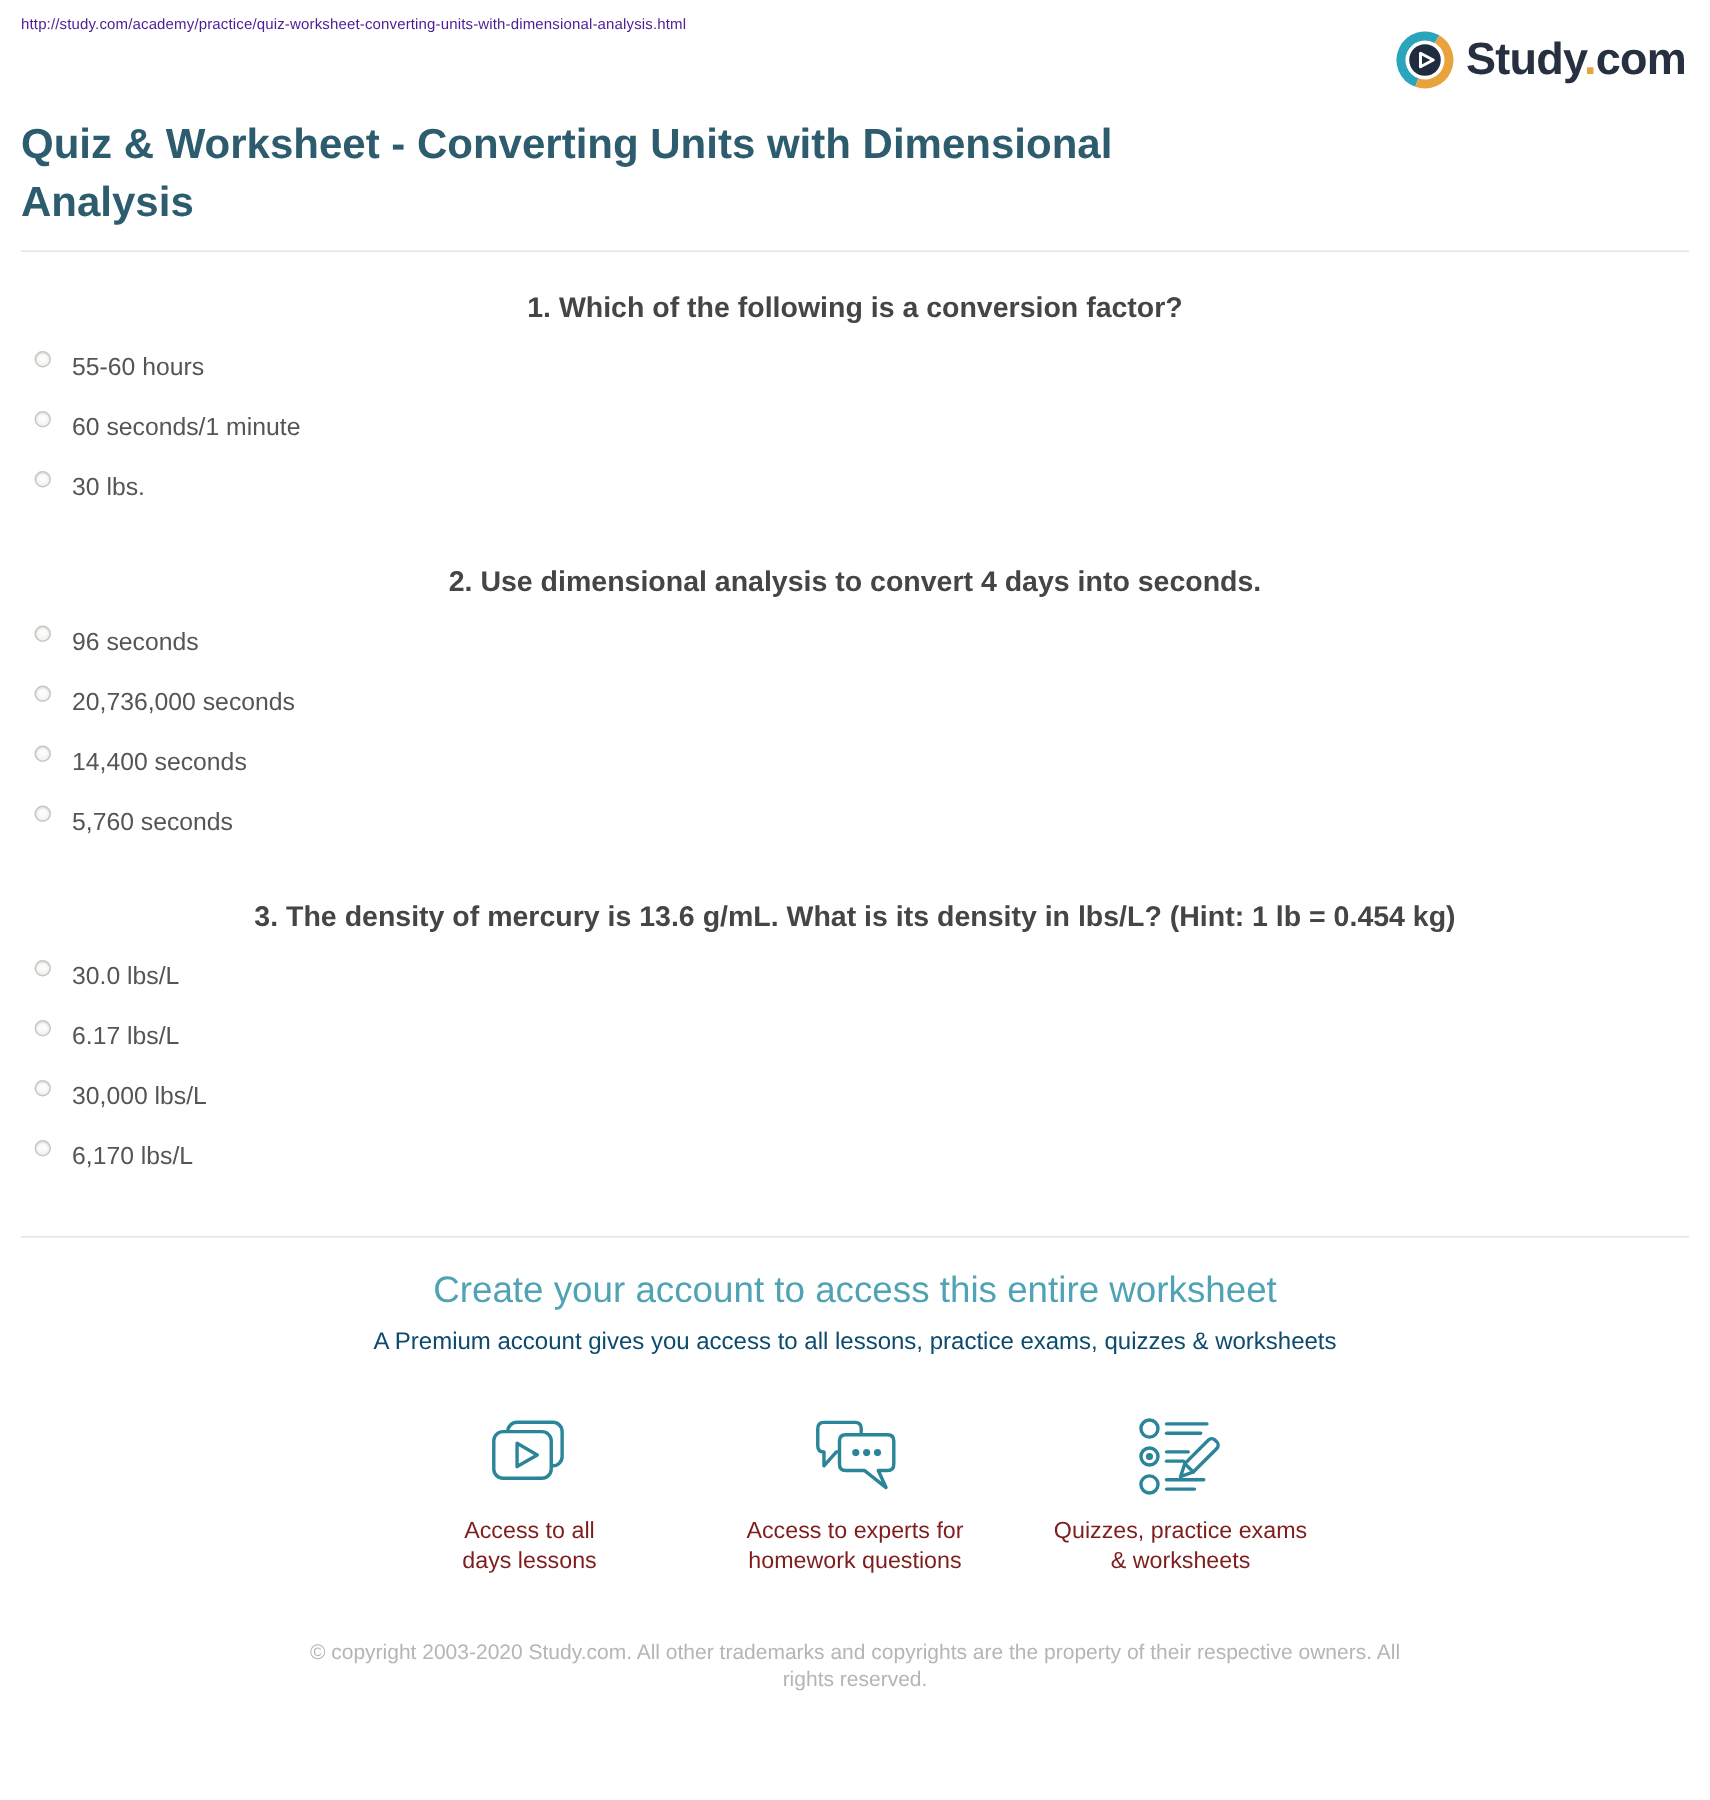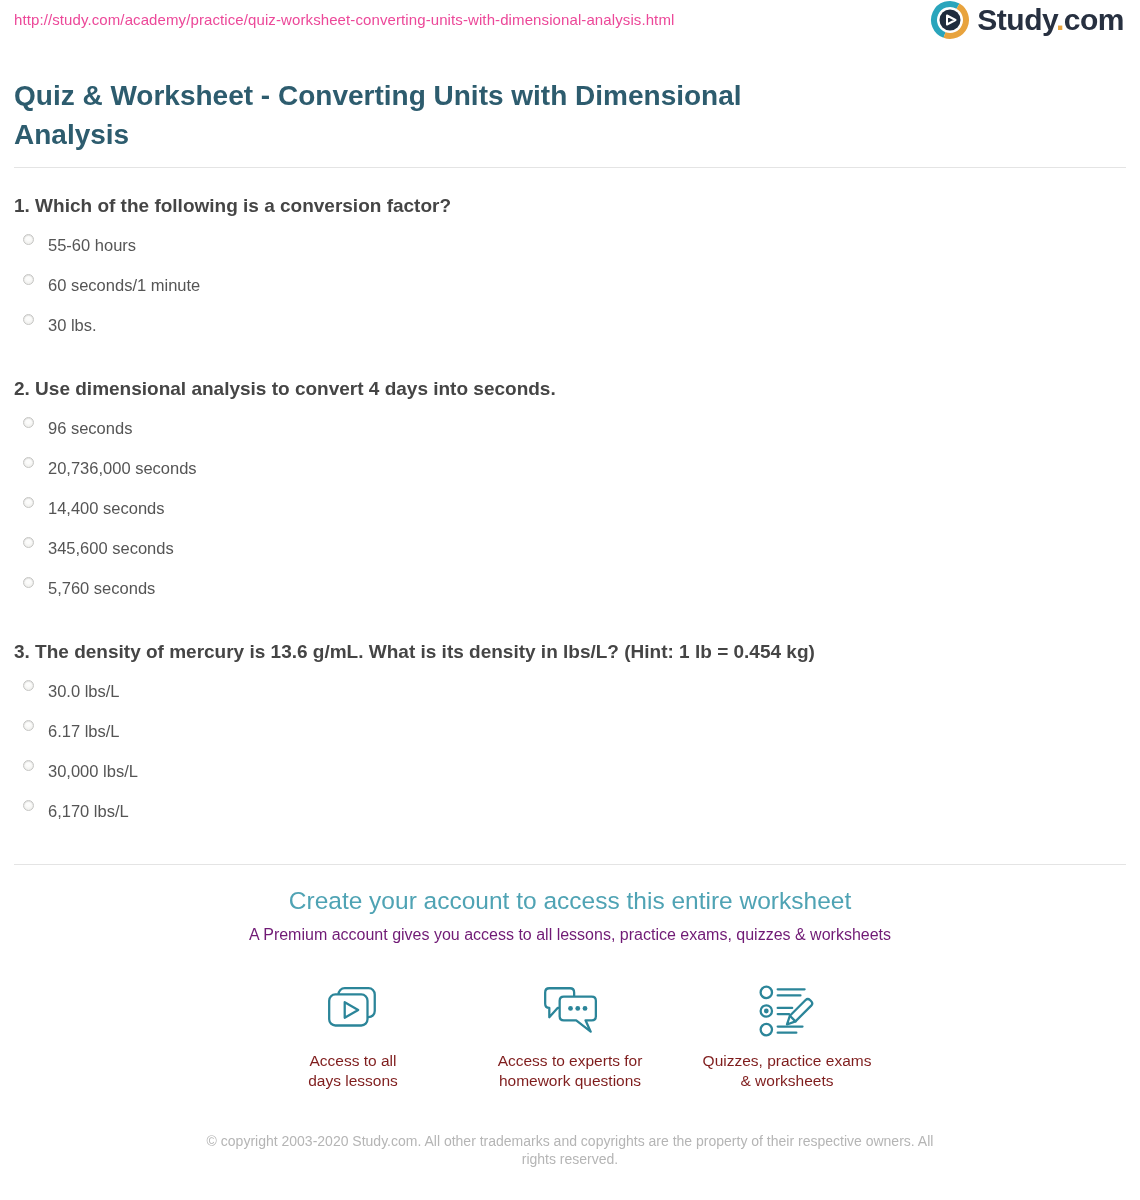--- a/index.html
+++ b/index.html
@@ -10,23 +10,23 @@
     font-family: "Liberation Sans", "DejaVu Sans", sans-serif;
     color: #555;
     overflow: hidden;
   }
   .page { width: 1140px; }
 
   
   .header { position: relative; height: 50px; }
   .url-text {
     position: absolute; left: 14px; top: 11px;
-    font-size: 15px; color: #ec4899; letter-spacing: 0.1px;
-  }
-  .logo { position: absolute; right: 16px; top: 0; display: flex; align-items: center; }
+    font-size: 10px; color: #4c1d95; letter-spacing: 0.1px;
+  }
+  .logo { position: absolute; right: 16px; top: 20px; display: flex; align-items: center; }
   .logo-mark { width: 40px; height: 40px; margin-right: 7px; }
   .logo-text { font-size: 30px; font-weight: 700; color: #273040; letter-spacing: -0.5px; line-height: 40px; }
   .logo-dot { color: #e8a33d; }
 
   
   .page-title {
     margin: 26px 14px 0 14px;
     max-width: 830px;
     font-size: 28px; line-height: 39px;
     font-weight: 700;
@@ -35,38 +35,38 @@
   .divider {
     border: none; border-top: 1px solid #e4e4e4;
     margin: 13px 14px 0 14px;
   }
 
   
   .questions { padding: 27px 14px 0 14px; }
   .question { margin-bottom: 33px; }
   .question-heading {
     margin: 0 0 8px 0;
-    font-size: 19px; font-weight: 700; color: #454545; line-height: 22px;
+    font-size: 19px; font-weight: 700; color: #454545; line-height: 22px; text-align: center;
   }
   .option { display: flex; padding: 9px 0; margin-left: 9px; cursor: pointer; }
   .radio {
     width: 11px; height: 11px; border-radius: 50%;
     border: 1px solid #c6c6c4;
     background: radial-gradient(circle at 50% 35%, #fcfcfb 30%, #e9e9e6 100%);
     box-shadow: inset 0 1px 1px rgba(0,0,0,0.10);
     margin-right: 14px; flex: none;
   }
   .option-label { font-size: 16.5px; color: #555; line-height: 22px; }
 
   .divider2 { border: none; border-top: 1px solid #e4e4e4; margin: 30px 14px 0 14px; }
 
   
   .cta { text-align: center; padding-top: 21px; }
   .cta-heading { margin: 0; font-size: 24.5px; font-weight: 400; color: #4fa3b4; line-height: 30px; }
-  .cta-subheading { margin: 9px 0 0 0; font-size: 16px; color: #701a75; line-height: 20px; }
+  .cta-subheading { margin: 9px 0 0 0; font-size: 16px; color: #0c4a6e; line-height: 20px; }
 
   .features { display: flex; justify-content: center; margin-top: 38px; }
   .feature { width: 217px; text-align: center; }
   .feature-icon { display: block; margin: 0 auto; height: 56px; }
   .feature-caption { margin-top: 12px; font-size: 15.5px; color: #7f1d1d; line-height: 20px; }
 
   
   .copyright {
     margin: 41px auto 0 auto;
     max-width: 730px;
@@ -124,24 +124,20 @@
         <span class="radio"></span>
         <span class="option-label">96 seconds</span>
       </div>
       <div class="option">
         <span class="radio"></span>
         <span class="option-label">20,736,000 seconds</span>
       </div>
       <div class="option">
         <span class="radio"></span>
         <span class="option-label">14,400 seconds</span>
-      </div>
-      <div class="option">
-        <span class="radio"></span>
-        <span class="option-label">345,600 seconds</span>
       </div>
       <div class="option">
         <span class="radio"></span>
         <span class="option-label">5,760 seconds</span>
       </div>
     </div>
 
     <div class="question">
       <h2 class="question-heading">3. The density of mercury is 13.6 g/mL. What is its density in lbs/L? (Hint: 1 lb = 0.454 kg)</h2>
       <div class="option">

